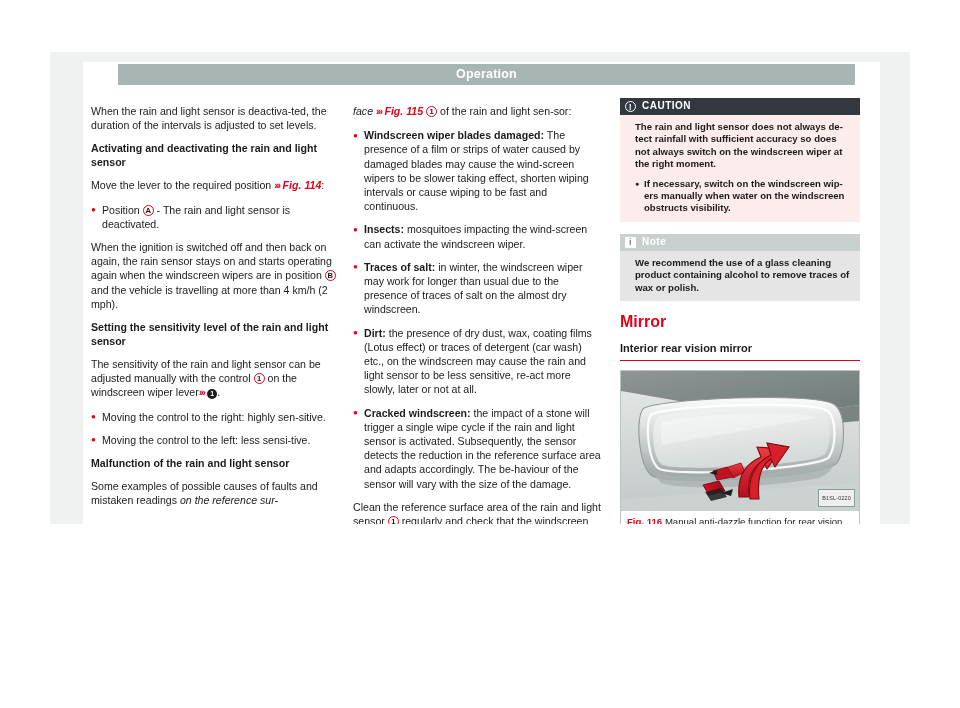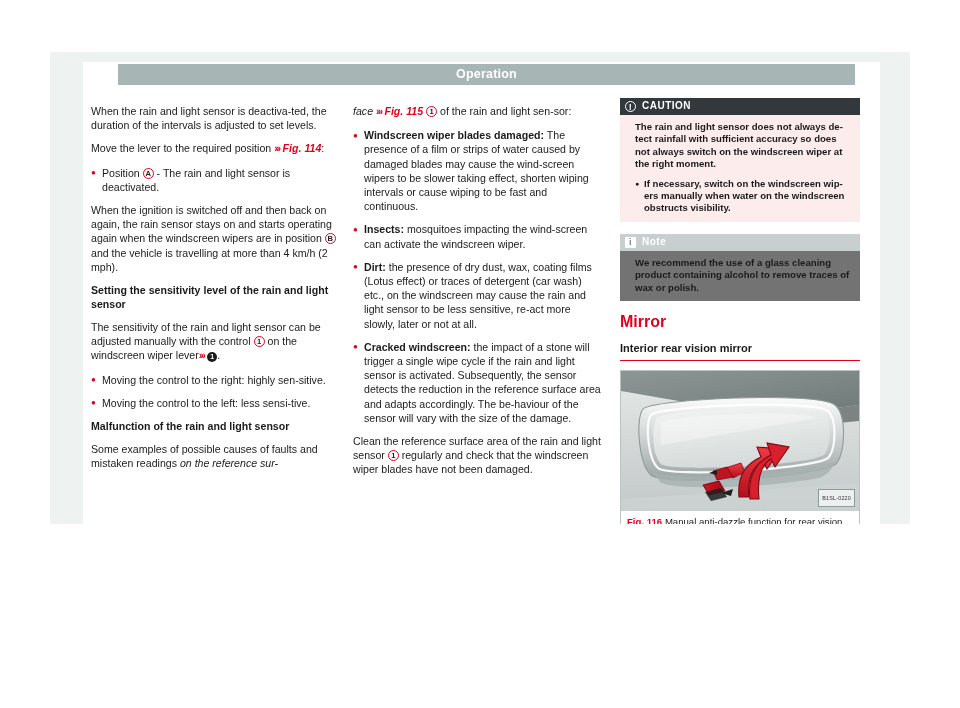--- a/index.html
+++ b/index.html
@@ -163,21 +163,21 @@
     content: "\25CF";
     color: #1b1b1b;
     font-size: 7px;
     line-height: 13px;
   }
   #caution .box-head { background: #33383d; color: #ffffff; }
   #caution .box-head .glyph { border: 1.2px solid #ffffff; border-radius: 50%; color:#fff; }
   #caution .box-body { background: #fcecec; color: #1b1b1b; }
   #note .box-head { background: #c9cfce; color: #ffffff; }
   #note .box-head .glyph { background: #ffffff; color: #7b8382; border-radius: 1px; }
-  #note .box-body { background: #737373; color: #1b1b1b; }
+  #note .box-body { background: #e5e5e5; color: #1b1b1b; }
 
   
   #section-title {
     color: #e3001b;
     font-size: 16px;
     font-weight: bold;
     margin: 14px 0 12px 0;
   }
   #subsection {
     font-size: 11px;
@@ -239,20 +239,21 @@
   <div id="header-bar">
     <div class="title">Operation</div>
   </div>
 
   <div id="folio">110</div>
 
   <div class="col" id="col1">
 
     <p>When the rain and light sensor is deactiva-ted, the duration of the intervals is adjusted to set levels.</p>
 
+    <p class="sub">Activating and deactivating the rain and light sensor</p>
 
     <p>
       <span>Move the lever to the required position</span>
       <span class="arrows">›››</span>
       <span class="ref">Fig. 114</span><span>:</span>
     </p>
 
     <p class="bullet">
       <span>Position</span>
       <span class="circ">A</span>
@@ -298,20 +299,24 @@
     <p class="bullet">
       <b>Windscreen wiper blades damaged:</b>
       <span>The presence of a film or strips of water caused by damaged blades may cause the wind-screen wipers to be slower taking effect, shorten wiping intervals or cause wiping to be fast and continuous.</span>
     </p>
 
     <p class="bullet">
       <b>Insects:</b>
       <span>mosquitoes impacting the wind-screen can activate the windscreen wiper.</span>
     </p>
 
+    <p class="bullet">
+      <b>Traces of salt:</b>
+      <span>in winter, the windscreen wiper may work for longer than usual due to the presence of traces of salt on the almost dry windscreen.</span>
+    </p>
 
     <p class="bullet">
       <b>Dirt:</b>
       <span>the presence of dry dust, wax, coating films (Lotus effect) or traces of detergent (car wash) etc., on the windscreen may cause the rain and light sensor to be less sensitive, re-act more slowly, later or not at all.</span>
     </p>
 
     <p class="bullet">
       <b>Cracked windscreen:</b>
       <span>the impact of a stone will trigger a single wipe cycle if the rain and light sensor is activated. Subsequently, the sensor detects the reduction in the reference surface area and adapts accordingly. The be-haviour of the sensor will vary with the size of the damage.</span>
     </p>

